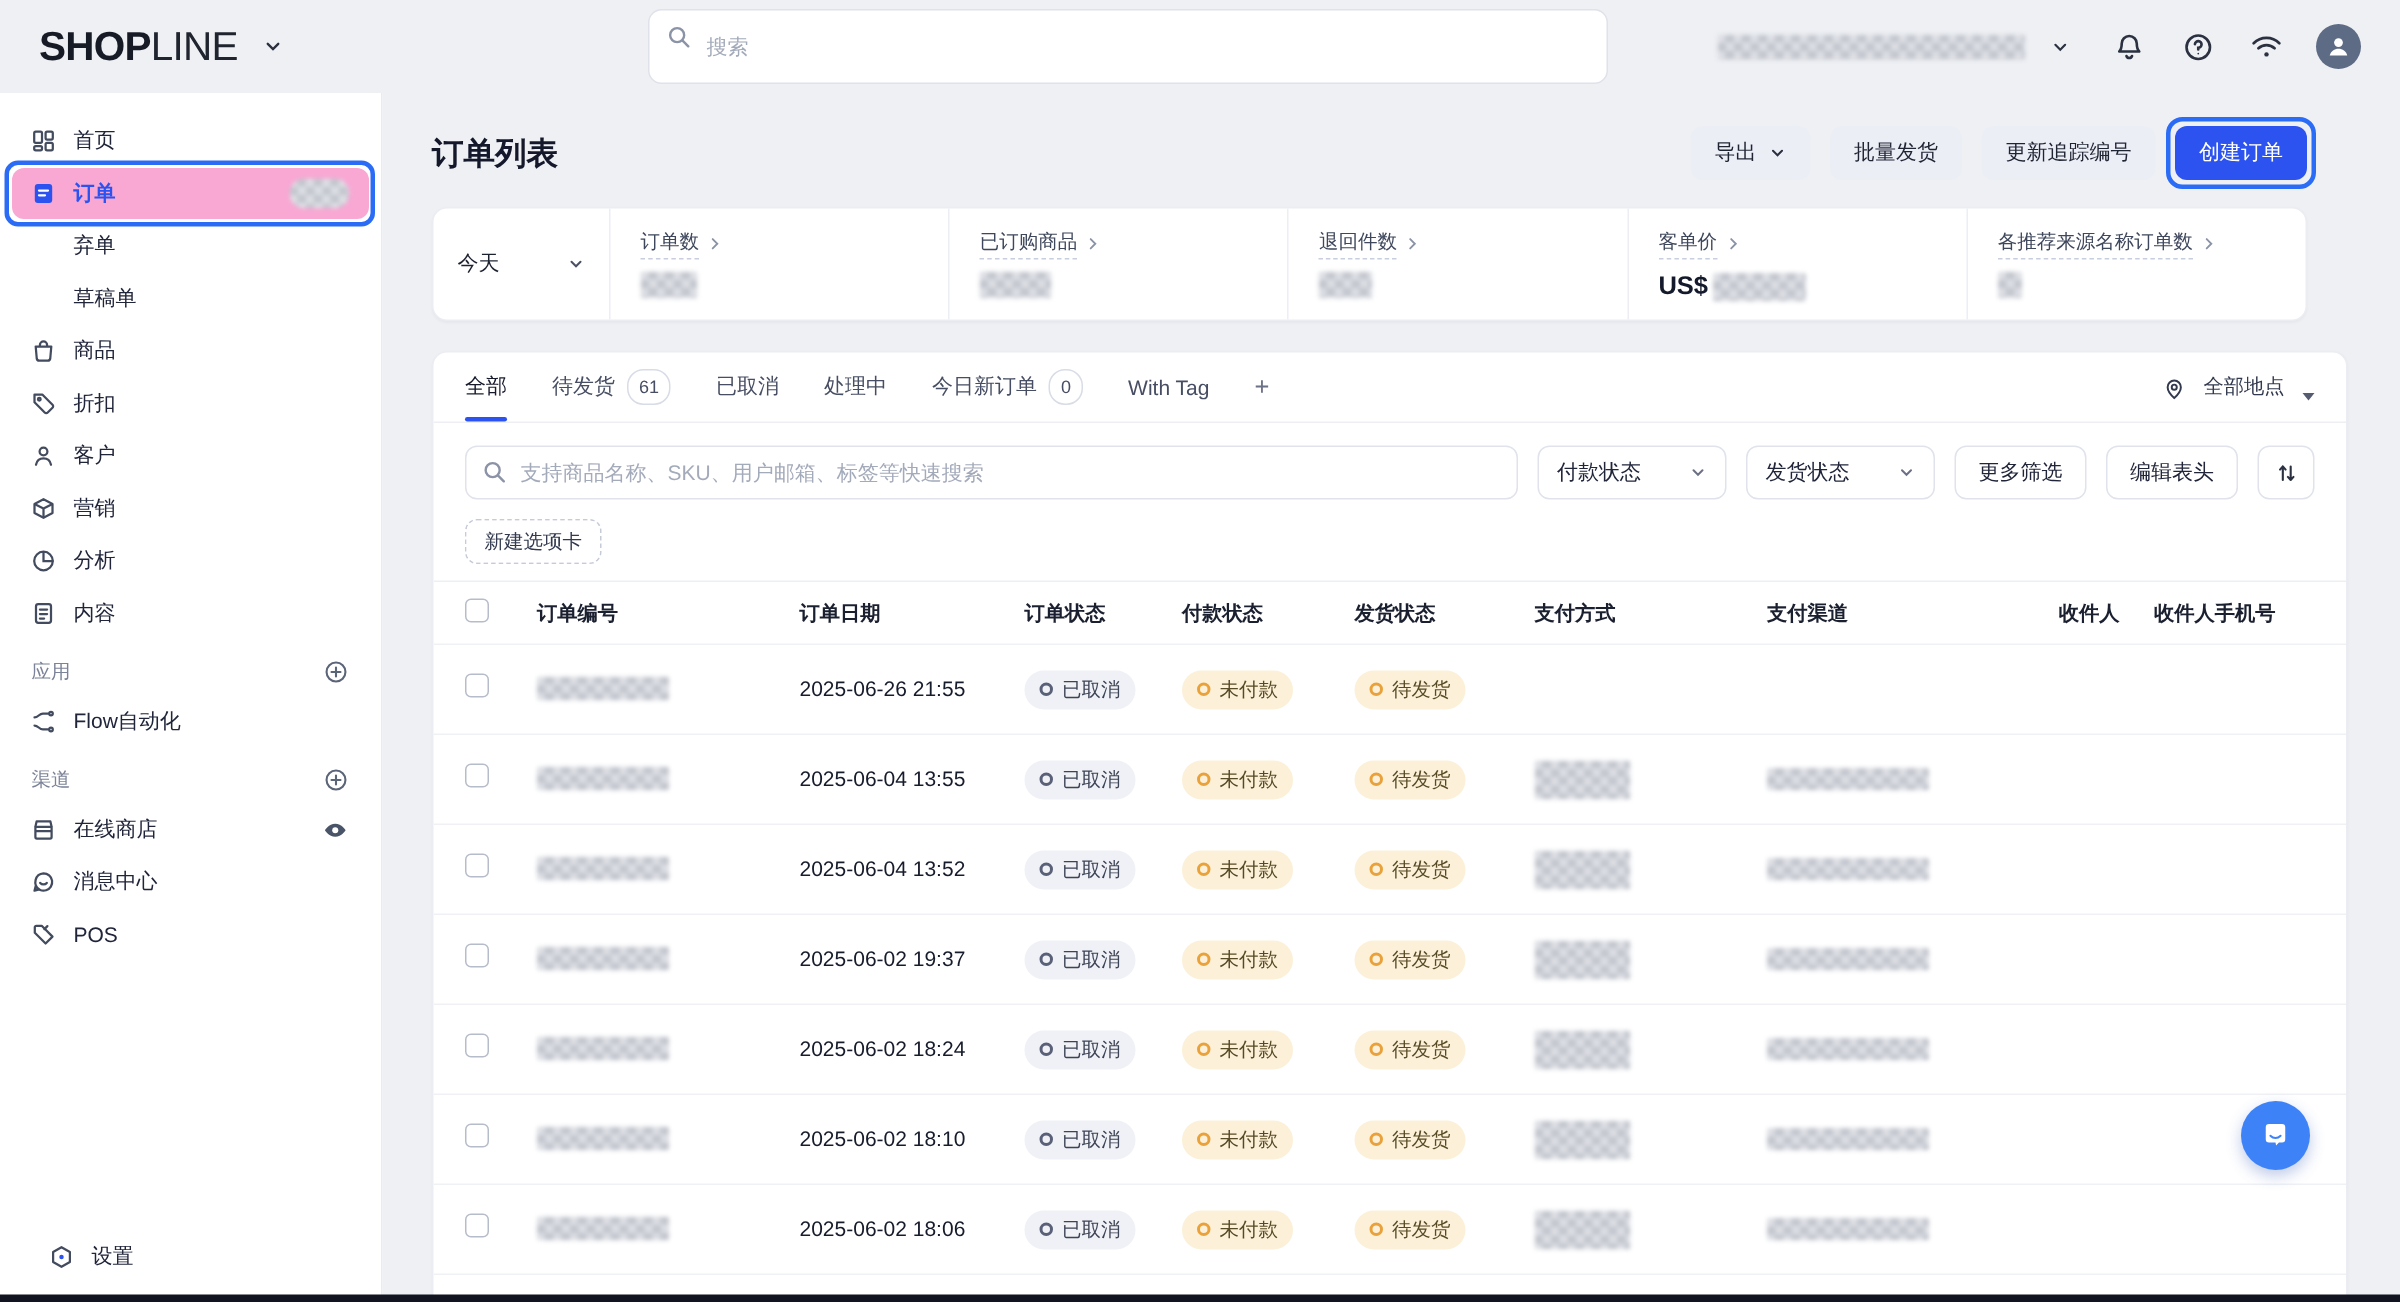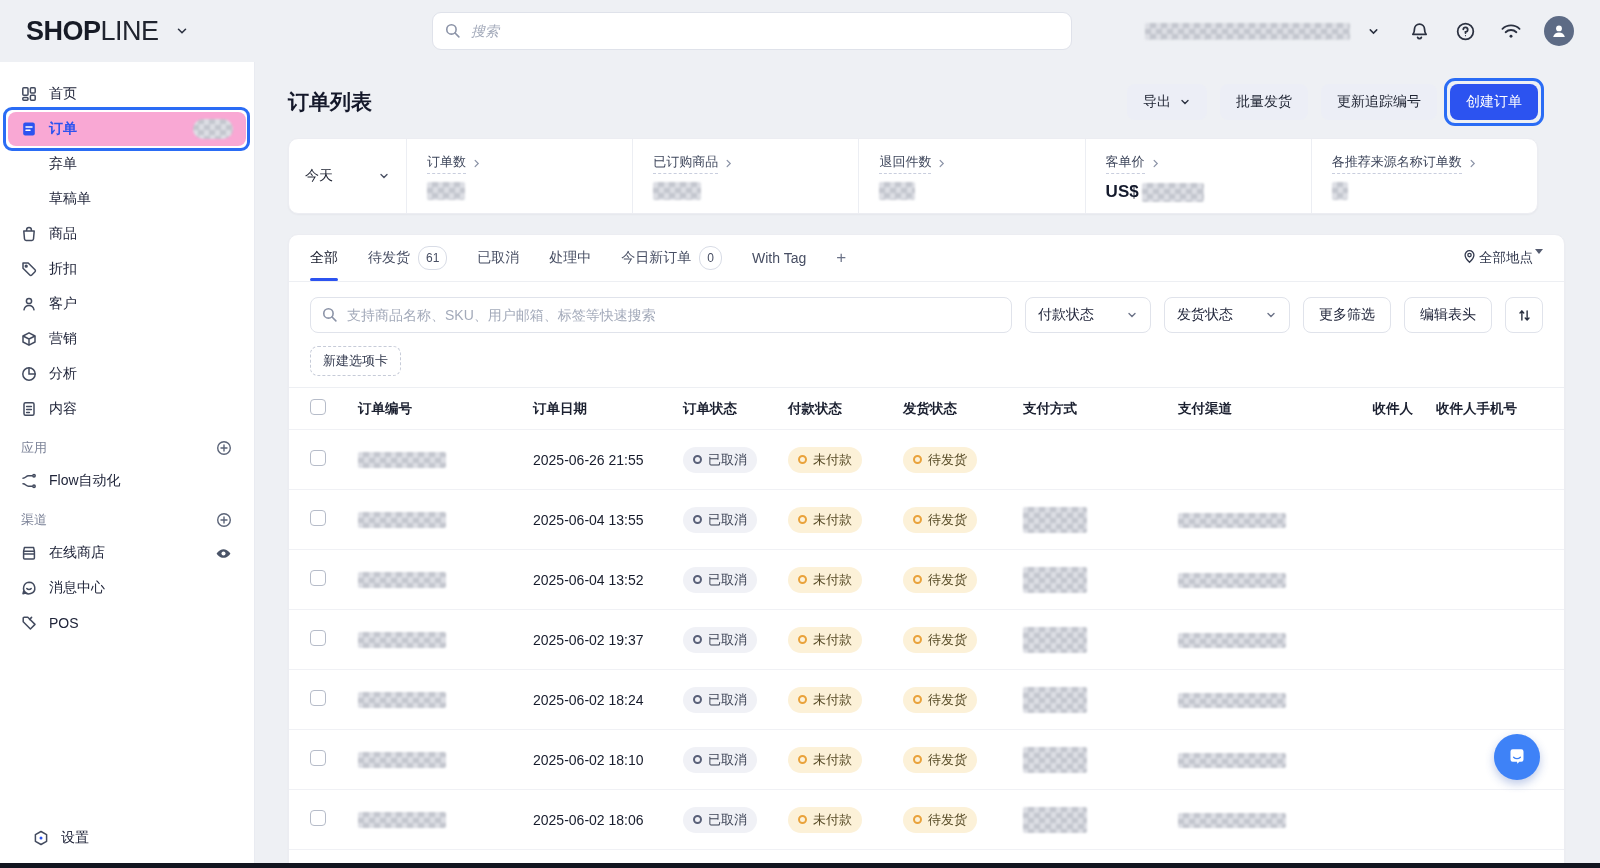--- a/index.html
+++ b/index.html
@@ -10,24 +10,23 @@
   }
   .app { position:relative; width:1600px; height:868px; overflow:hidden; }
 
   
   .topbar { display:flex; align-items:center; height:62px; padding:0 26px 0 26px; }
   .logo-area { display:flex; align-items:center; gap:10px; width:406px; flex:none; }
   .logo { font-size:27px; letter-spacing:-0.5px; color:#171b26; font-weight:900; }
   .logo .light { font-weight:400; color:#20242f; }
   .search-wrap { position:relative; width:640px; flex:none; }
   .search-wrap input {
-    width:100%; height:38px; border:1px solid #dfe2ea; border-radius:9px; background:#fff;
+    width:100%; height:50px; border:1px solid #dfe2ea; border-radius:9px; background:#fff;
     padding:0 14px 0 38px; font-size:14px; color:#20253a; outline:none;
     font-family:inherit;
-    font-style:italic;
   }
   .search-wrap input::placeholder { color:#a3aaba; }
   .search-wrap .mag { position:absolute; left:12px; top:10px; }
   .topbar-right { flex:1; display:flex; align-items:center; justify-content:flex-end; gap:20px; }
   .store-chip { display:flex; align-items:center; gap:10px; }
   .icon-btn { display:flex; align-items:center; justify-content:center; width:26px; height:26px; cursor:pointer; }
   .avatar { width:30px; height:30px; border-radius:50%; background:#5d6b85; display:flex; align-items:center; justify-content:center; }
 
   
   .mosaic { display:inline-block; border-radius:2px;
@@ -82,21 +81,21 @@
 
   
   .table-card { margin-right:0; height:660px; overflow:hidden; }
   .tabs-row { display:flex; align-items:center; gap:30px; height:47px; padding:0 21px; border-bottom:1px solid #edeff3; }
   .tab { position:relative; height:100%; display:flex; align-items:center; gap:8px; font-size:14px; color:#474e63; cursor:pointer; }
   .tab.active { color:#15192a; font-weight:400; }
   .tab.active::after { content:""; position:absolute; left:0; right:0; bottom:0; height:3px; border-radius:2px; background:var(--primary,#2c53f0); }
   .tab-badge { border:1px solid #d8dce6; border-radius:11px; min-width:22px; height:21px; padding:11px 7px;
     display:inline-flex; align-items:center; justify-content:center; font-size:12px; color:#474e63; background:#fff; }
   .tab-add { font-size:17px; color:#6b7287; cursor:pointer; }
-  .location { margin-left:auto; display:flex; align-items:flex-start; gap:2px; font-size:13.5px; color:#333a4f; cursor:pointer; }
+  .location { margin-left:auto; display:flex; align-items:flex-end; gap:12px; font-size:13.5px; color:#333a4f; cursor:pointer; }
   .caret-down { width:0; height:0; border-left:4.5px solid transparent; border-right:4.5px solid transparent; border-top:5.5px solid #555c70; }
 
   .filter-row { display:flex; gap:13px; padding:15px 21px 0 21px; }
   .tbl-search { position:relative; flex:1; }
   .tbl-search input { width:100%; height:36px; border:1px solid #e0e3eb; border-radius:8px; padding:0 12px 0 36px;
     font-size:14px; color:#20253a; outline:none; font-family:inherit; background:#fff; }
   .tbl-search input::placeholder { color:#a3aaba; }
   .tbl-search .mag { position:absolute; left:11px; top:9px; }
   .select-btn { width:126px; height:36px; border:1px solid #e0e3eb; border-radius:8px; background:#fff;
     display:flex; align-items:center; justify-content:space-between; padding:0 12px; font-size:14px; color:#20253a; cursor:pointer; }

